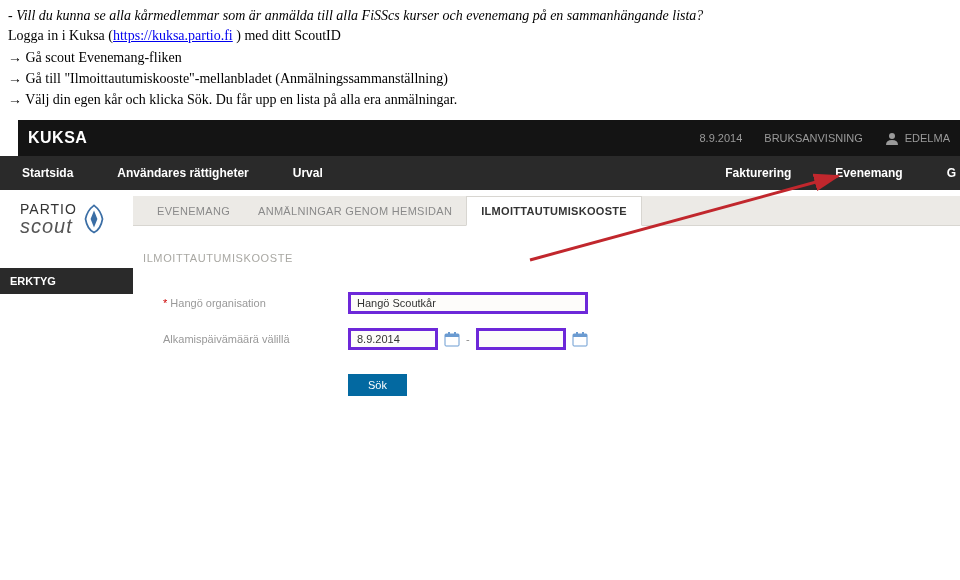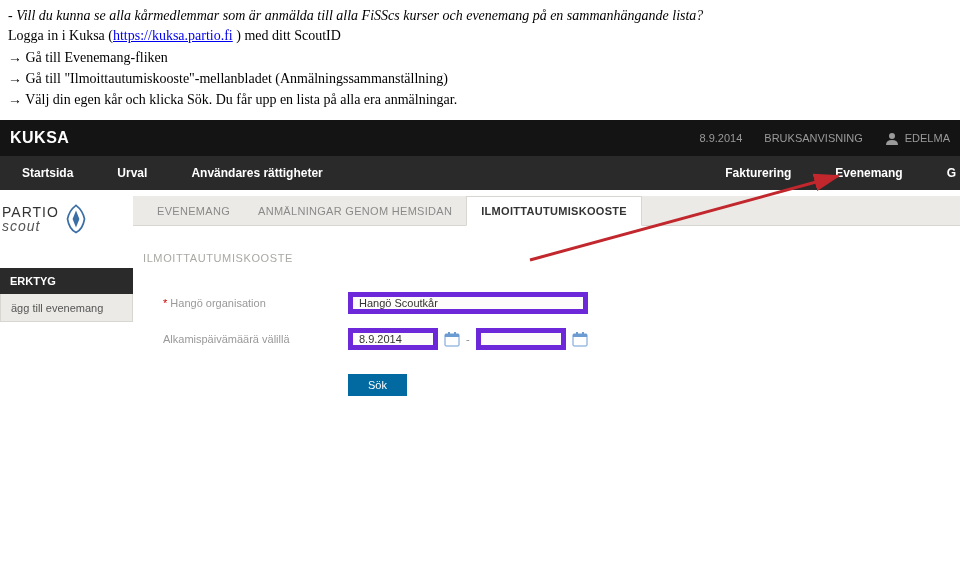--- a/index.html
+++ b/index.html
@@ -5,68 +5,68 @@
   * { box-sizing: border-box; margin: 0; padding: 0; }
   body { font-family: Georgia, 'Times New Roman', serif; width: 960px; height: 580px; background: #fff; color: #000; font-size: 14px; }
   
   .instructions { padding: 6px 8px 10px 8px; line-height: 1.45; }
   .instructions .q { font-weight: normal; font-style: italic; }
   .instructions .link { color: #0000EE; text-decoration: underline; }
   .instructions .arrow { font-family: Arial, sans-serif; }
   
   .screenshot { position: relative; }
   
-  .topbar { background: #141414; color: #fff; height: 36px; display: flex; align-items: center; padding: 0 10px; font-family: Arial, sans-serif; font-size: 16px; justify-content: space-between; }
+  .topbar { background: #141414; color: #fff; height: 36px; display: flex; align-items: center; padding: 0 10px; font-family: Arial, sans-serif; font-size: 16px; justify-content: space-between; margin-left: 18px; }
   .topbar-left { font-weight: bold; letter-spacing: 0.5px; }
   .topbar-right { display: flex; gap: 22px; align-items: center; font-size: 11px; color: #9a9a9a; }
   .topbar-right .item { display: flex; align-items: center; gap: 6px; }
   
   .mainnav { background: #2a2a2a; height: 34px; display: flex; align-items: stretch; font-family: Arial, sans-serif; font-size: 12px; color: #fff; }
   .mainnav .tab { padding: 17px 22px; display: flex; align-items: center; cursor: pointer; font-weight: bold; }
   .mainnav .spacer { flex: 1; }
   
   .midrow { display: flex; height: 58px; font-family: Arial, sans-serif; }
   .logo-cell { width: 133px; display: flex; align-items: center; padding-left: 2px; }
-  .logo-text { font-size: 14px; color: #333; line-height: 1; letter-spacing: 1px; }
-  .logo-text .scout { font-style: italic; font-size: 14px; color: #555; }
+  .logo-text { font-size: 14px; color: #333; line-height: 1; letter-spacing: 1px; margin-left: 18px; }
+  .logo-text .scout { font-style: italic; font-size: 20px; color: #555; }
   .logo-svg { width: 34px; height: 34px; }
   
   .subnav-wrap { flex: 1; padding-top: 6px; }
   .subnav { background: #eceae6; border-bottom: 1px solid #d8d6d1; height: 30px; display: flex; align-items: center; padding-left: 10px; font-size: 11px; color: #8a8a8a; letter-spacing: 0.3px; }
   .subnav .tab { padding: 0 14px; height: 30px; display: flex; align-items: center; cursor: pointer; }
   .subnav .tab.active { background: #fff; border: 1px solid #d8d6d1; border-bottom: 1px solid #fff; color: #333; font-weight: bold; }
   
   .breadcrumb { padding-left: 143px; color: #a9a8a3; font-family: Arial, sans-serif; font-size: 11px; letter-spacing: 0.6px; height: 20px; display: flex; align-items: center; }
   
   .body-row { display: flex; font-family: Arial, sans-serif; }
   .side { width: 133px; }
   .side-head { background: #2a2a2a; color: #fff; font-size: 11px; font-weight: bold; height: 26px; display: flex; align-items: center; padding-left: 10px; }
   .side-btn { background: #eceae6; border: 1px solid #d8d6d1; border-top: none; color: #555; font-size: 11px; height: 28px; display: flex; align-items: center; padding-left: 10px; cursor: pointer; }
   
   .form-area { flex: 1; padding: 24px 10px 10px 30px; font-size: 11px; color: #999; }
   .form-row { display: flex; align-items: center; margin-bottom: 14px; }
   .form-label { width: 185px; }
   .form-label .star { color: #c00; }
-  .form-input { border: 5px solid #6d28d9; background: #fdfcfa; height: 22px; padding: 0 6px; font-size: 11px; color: #333; width: 240px; }
+  .form-input { border: 3px solid #6d28d9; background: #fdfcfa; height: 22px; padding: 0 6px; font-size: 11px; color: #333; width: 240px; }
   .form-input.date { width: 90px; }
   .cal-icon { width: 16px; height: 16px; margin-left: 6px; display: inline-block; vertical-align: middle; }
   .cal-icon svg { width: 16px; height: 16px; }
   .dash { margin: 0 6px; color: #888; }
   
   .sok-btn { background: #0369a1; color: #fff; border: none; padding: 5px 20px; font-size: 11px; cursor: pointer; margin-left: 185px; margin-top: 10px; }
   
   .red-arrow { position: absolute; pointer-events: none; }
 </style>
 </head>
 <body>
 
 <div class="instructions">
   <span class="q">- Vill du kunna se alla kårmedlemmar som är anmälda till alla FiSScs kurser och evenemang på en sammanhängande lista?</span><br>
   <span>Logga in i Kuksa (</span><a href="#" class="link">https://kuksa.partio.fi</a><span> ) med ditt ScoutID</span><br>
-  <span class="arrow">→</span> <span>Gå till Evenemang-fliken</span><br>
+  <span class="arrow">→</span> <span>Gå scout Evenemang-fliken</span><br>
   <span class="arrow">→</span> <span>Gå till "Ilmoittautumiskooste"-mellanbladet (Anmälningssammanställning)</span><br>
   <span class="arrow">→</span> <span>Välj din egen kår och klicka Sök. Du får upp en lista på alla era anmälningar.</span>
 </div>
 
 <div class="screenshot">
   <div class="topbar">
     <div class="topbar-left">KUKSA</div>
     <div class="topbar-right">
       <div class="item">8.9.2014</div>
       <div class="item">BRUKSANVISNING</div>
@@ -75,22 +75,22 @@
             <circle cx="7" cy="5" r="3" fill="#9a9a9a"></circle>
             <path d="M1 14 Q1 9 7 9 Q13 9 13 14 Z" fill="#9a9a9a"></path>
           </svg>
         <span>EDELMA</span>
       </div>
     </div>
   </div>
 
   <div class="mainnav">
     <div class="tab">Startsida</div>
+    <div class="tab">Användares rättigheter</div>
     <div class="tab">Urval</div>
-    <div class="tab">Användares rättigheter</div>
     <div class="spacer"></div>
     <div class="tab">Fakturering</div>
     <div class="tab">Evenemang</div>
     <div class="tab" style="padding-right:4px">G</div>
   </div>
 
   <div class="midrow">
     <div class="logo-cell">
       <div class="logo-text">
         <div>PARTIO</div>
@@ -108,21 +108,20 @@
         <div class="tab active">ILMOITTAUTUMISKOOSTE</div>
       </div>
     </div>
   </div>
 
   <div class="breadcrumb">ILMOITTAUTUMISKOOSTE</div>
 
   <div class="body-row">
     <div class="side">
       <div class="side-head">ERKTYG</div>
-      <div class="side-btn">ägg till evenemang</div>
     </div>
     <div class="form-area">
       <div class="form-row">
         <div class="form-label"><span class="star">*</span> <span>Hangö organisation</span></div>
         <input class="form-input" value="Hangö Scoutkår" style="">
       </div>
       <div class="form-row">
         <div class="form-label">Alkamispäivämäärä välillä</div>
         <input class="form-input date" value="8.9.2014" style="">
         <span class="cal-icon"><svg viewBox="0 0 16 16">

